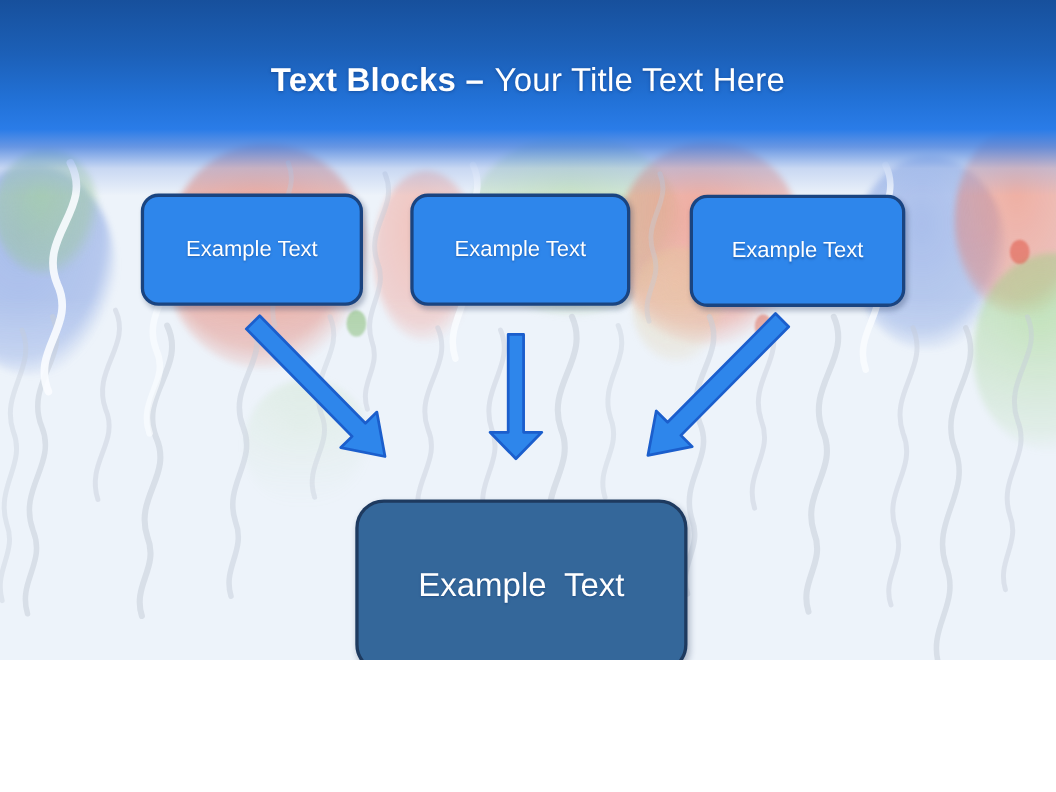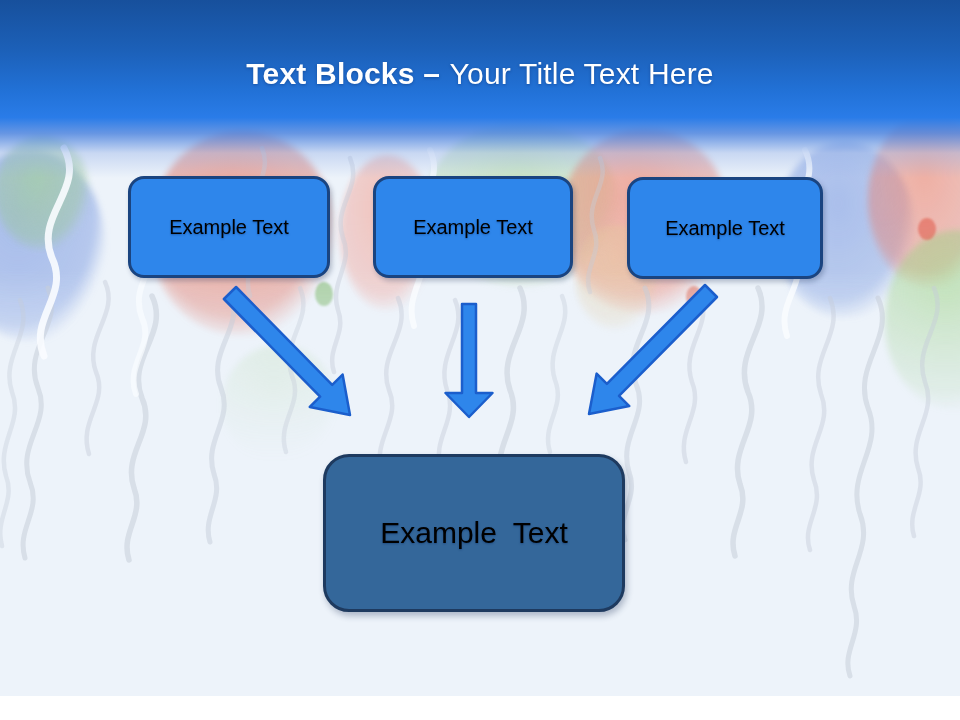--- a/index.html
+++ b/index.html
@@ -1,18 +1,18 @@
 <!DOCTYPE html>
 <html style="--background: #EDF3FA; --header-top: #17509C; --header-bright: #2A7CE8; --title-color: #FFFFFF; --block-fill: #2E86EB; --block-border: #1A4480; --bottom-fill: #34679A; --bottom-border: #1E3A5F; --arrow-fill: #2E86EB; --arrow-border: #1B5ECC;"><head>
 <meta charset="utf-8">
 <style>
   html,body{margin:0;padding:0;}
   .slide{
     position:relative;
-    width:960px;height:696px;
+    width:960px;height:600px;
     overflow:hidden;
     background:var(--background,#EDF3FA);
     font-family:"Liberation Sans","DejaVu Sans",sans-serif;
   }
 
   
   .balloons{
     position:absolute;left:0;top:100px;width:960px;height:380px;
     -webkit-mask-image:linear-gradient(to bottom,rgba(0,0,0,1) 0%,rgba(0,0,0,1) 45%,rgba(0,0,0,0) 96%);
     mask-image:linear-gradient(to bottom,rgba(0,0,0,1) 0%,rgba(0,0,0,1) 45%,rgba(0,0,0,0) 96%);
@@ -59,21 +59,21 @@
     color:var(--title-color,#FFFFFF);
     text-shadow:0 1px 3px rgba(0,30,80,.35);
     letter-spacing:.2px;
   }
   .title .t-bold{font-weight:700;}
   .title .t-reg{margin-left:.32em;}
 
   
   .node{
     position:absolute;display:flex;align-items:center;justify-content:center;
-    box-sizing:border-box;color:#000000;text-align:center;
+    box-sizing:border-box;color:#ffffff;text-align:center;
     text-shadow:0 1px 2px rgba(0,40,100,.4);
   }
   .node-source{
     background:var(--block-fill,#2E86EB);
     border:3px solid var(--block-border,#1A4480);
     border-radius:16px;
     font-size:20px;
     box-shadow:2px 3px 5px rgba(25,45,85,.28);
   }
   .node-target{

